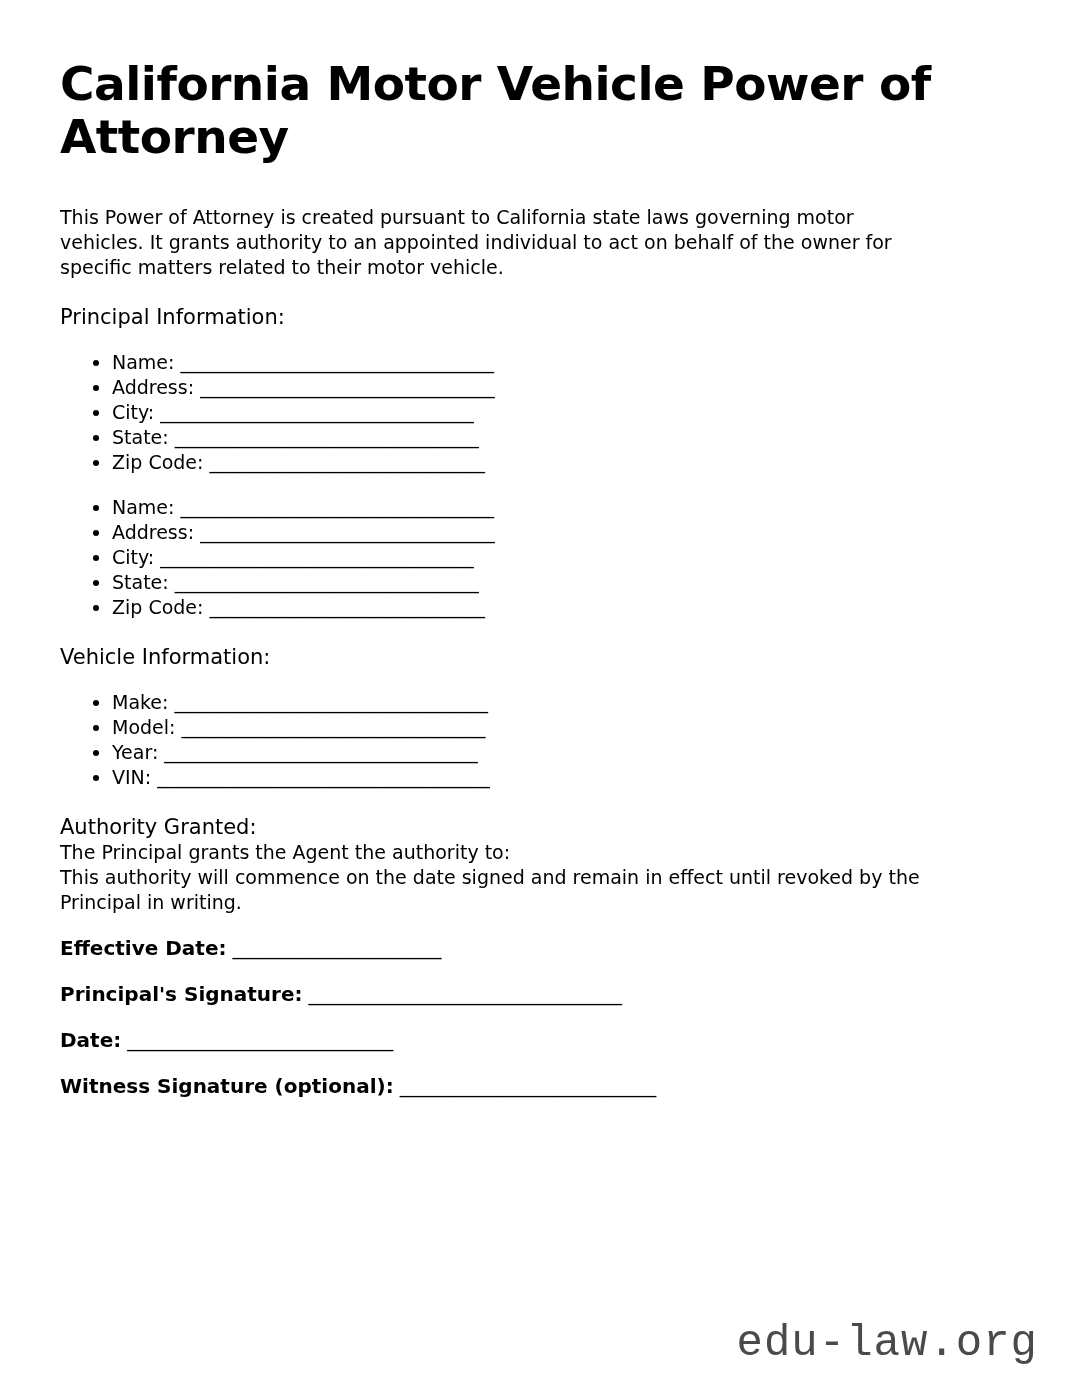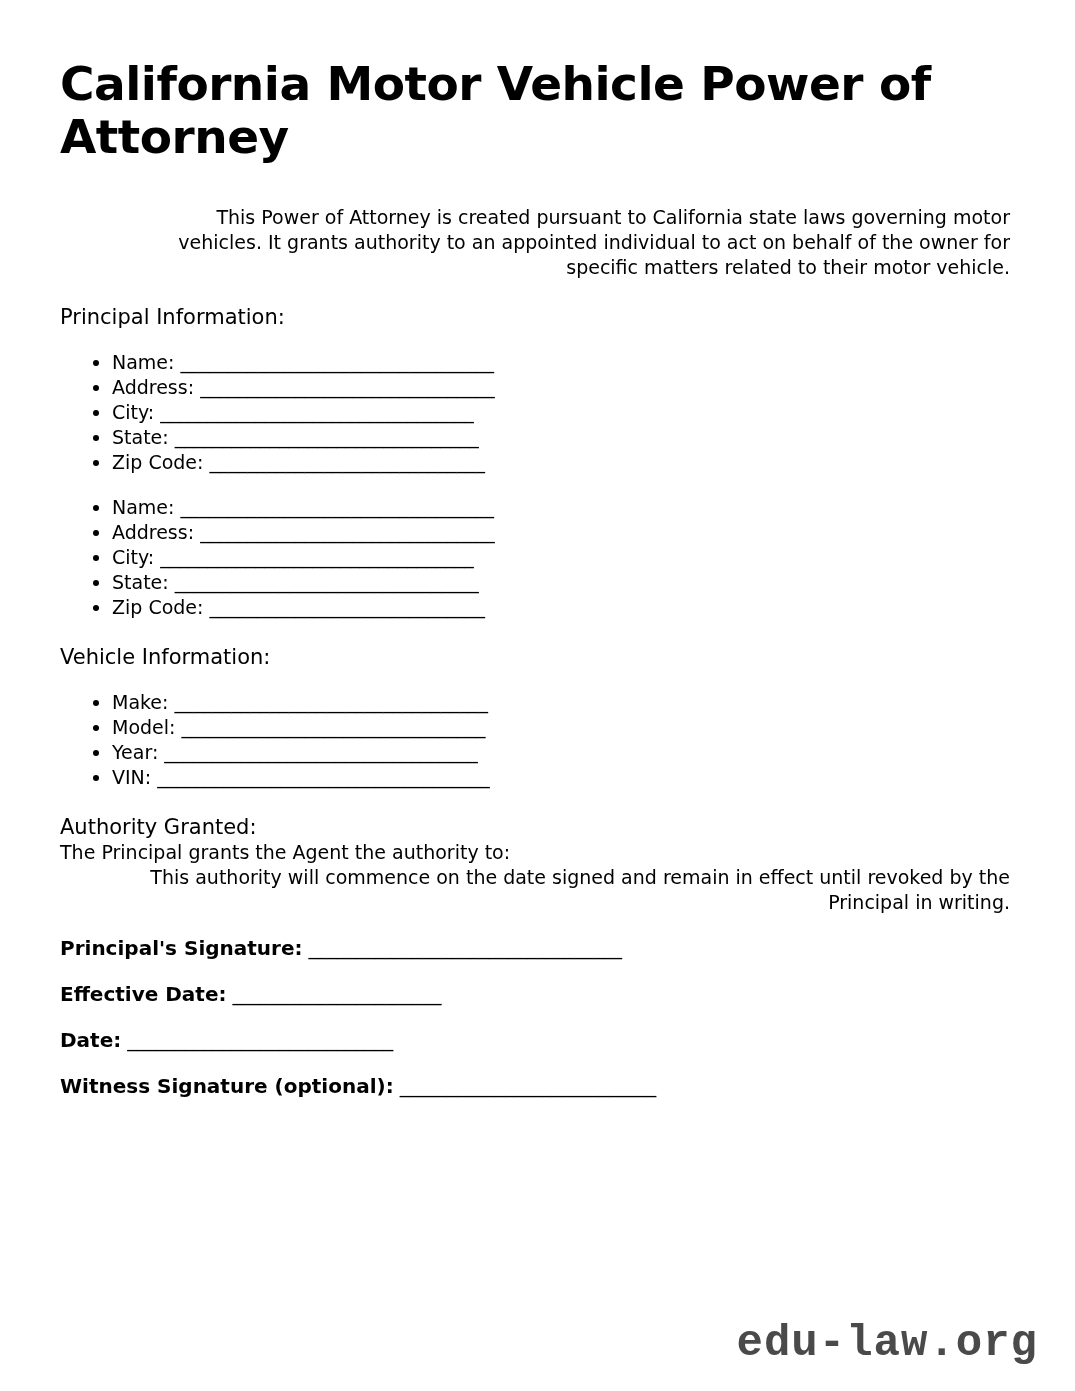--- a/index.html
+++ b/index.html
@@ -18,21 +18,21 @@
     overflow: hidden;
   }
   h1.doc-title {
     font-size: 47px;
     line-height: 53px;
     font-weight: bold;
     margin: 0 0 42px 0;
     letter-spacing: -0.5px;
   }
   p { margin: 0; }
-  .pre { white-space: pre-line; text-align: right; }
+  .pre { white-space: pre-line; }
   h2.section-heading {
     font-size: 21px;
     line-height: 26px;
     font-weight: normal;
     margin: 24px 0 0 0;
   }
   ul.blank-list, ol.powers-list {
     margin: 20px 0 0 0;
     padding: 0 0 0 52px;
   }
@@ -45,21 +45,20 @@
   .field .field-label { font-weight: bold; font-size: 20px; }
   .watermark {
     position: absolute;
     right: 37px;
     bottom: 26px;
     font-family: "Liberation Mono", "DejaVu Sans Mono", monospace;
     font-size: 44px;
     line-height: 44px;
     color: #4a4a4a;
     letter-spacing: 1px;
-    font-weight: bold;
   }
 </style>
 </head>
 <body>
 
 <div class="page">
 
   <h1 class="doc-title">California Motor Vehicle Power of Attorney</h1>
 
   <p class="pre">This Power of Attorney is created pursuant to California state laws governing motor
@@ -90,23 +89,23 @@
     <li><span>Year:</span> <span>_________________________________</span></li>
     <li><span>VIN:</span> <span>___________________________________</span></li>
   </ul>
 
   <h2 class="section-heading">Authority Granted:</h2>
   <p class="grant-intro">The Principal grants the Agent the authority to:</p>
 
   <p class="closing pre">This authority will commence on the date signed and remain in effect until revoked by the
 Principal in writing.</p>
 
+  <p class="field"><span class="field-label">Effective Date:</span> <span>______________________</span></p>
+
   <p class="field"><span class="field-label">Principal's Signature:</span> <span>_________________________________</span></p>
-
-  <p class="field"><span class="field-label">Effective Date:</span> <span>______________________</span></p>
 
   <p class="field"><span class="field-label">Date:</span> <span>____________________________</span></p>
 
   <p class="field"><span class="field-label">Witness Signature (optional):</span> <span>___________________________</span></p>
 
   <div class="watermark">edu-law.org</div>
 
 </div>
 
 </body></html>

